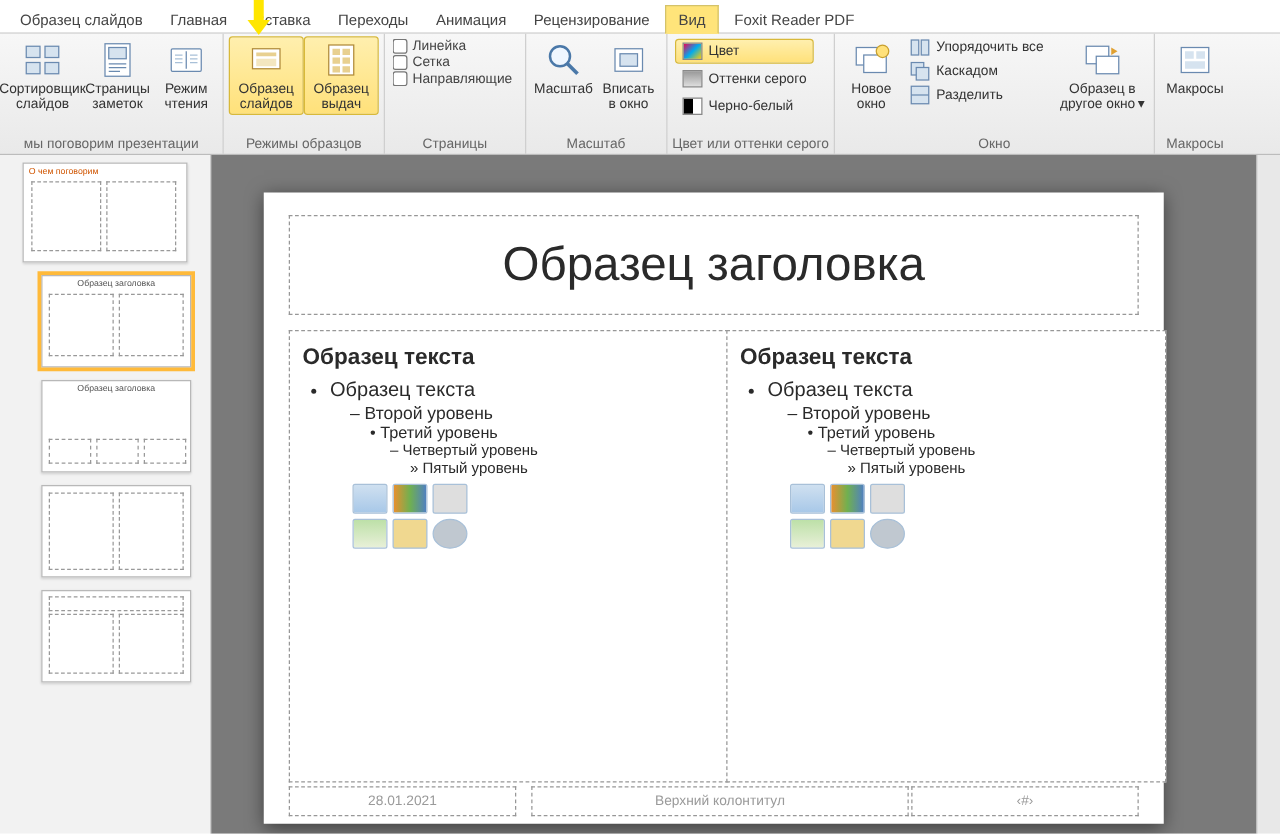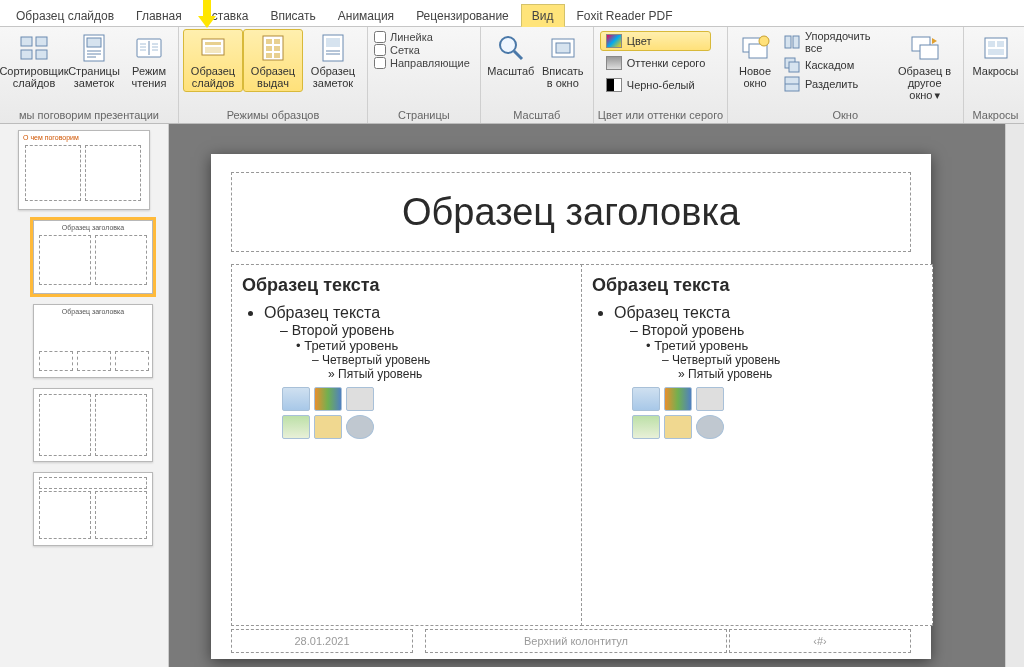--- a/index.html
+++ b/index.html
@@ -65,21 +65,21 @@
 
 <div class="arrow">
     <div class="tail"></div>
     <div class="head"></div>
   </div>
 
 <div class="tabs">
   <div class="tab">Образец слайдов</div>
   <div class="tab">Главная</div>
   <div class="tab">Вставка</div>
-  <div class="tab">Вписать</div>
+  <div class="tab">Переходы</div>
   <div class="tab">Анимация</div>
   <div class="tab">Рецензирование</div>
   <div class="tab active">Вид</div>
   <div class="tab">Foxit Reader PDF</div>
 </div>
 
 <div class="ribbon">
 
   <div class="group">
     <div class="group-row">
@@ -138,31 +138,20 @@
               <rect x="6" y="4" width="20" height="24" fill="#fff" stroke="#b08a3a"></rect>
               <rect x="9" y="7" width="6" height="5" fill="#e8d090"></rect>
               <rect x="17" y="7" width="6" height="5" fill="#e8d090"></rect>
               <rect x="9" y="14" width="6" height="5" fill="#e8d090"></rect>
               <rect x="17" y="14" width="6" height="5" fill="#e8d090"></rect>
               <rect x="9" y="21" width="6" height="5" fill="#e8d090"></rect>
               <rect x="17" y="21" width="6" height="5" fill="#e8d090"></rect>
             </svg>
           </span>
         <span>Образец выдач</span>
-      </div>
-      <div class="bigbtn">
-        <span class="ic">
-            <svg width="32" height="32">
-              <rect x="6" y="3" width="20" height="26" fill="#fff" stroke="#6a8ab0"></rect>
-              <rect x="9" y="6" width="14" height="9" fill="#d6e3ef"></rect>
-              <line x1="9" y1="19" x2="23" y2="19" stroke="#6a8ab0"></line>
-              <line x1="9" y1="22" x2="23" y2="22" stroke="#6a8ab0"></line>
-            </svg>
-          </span>
-        <span>Образец заметок</span>
       </div>
     </div>
     <div class="group-label">Режимы образцов</div>
   </div>
 
   <div class="group">
     <div class="group-row">
       <div class="chklist">
         <label class="chk">
             <input type="checkbox" style="">

